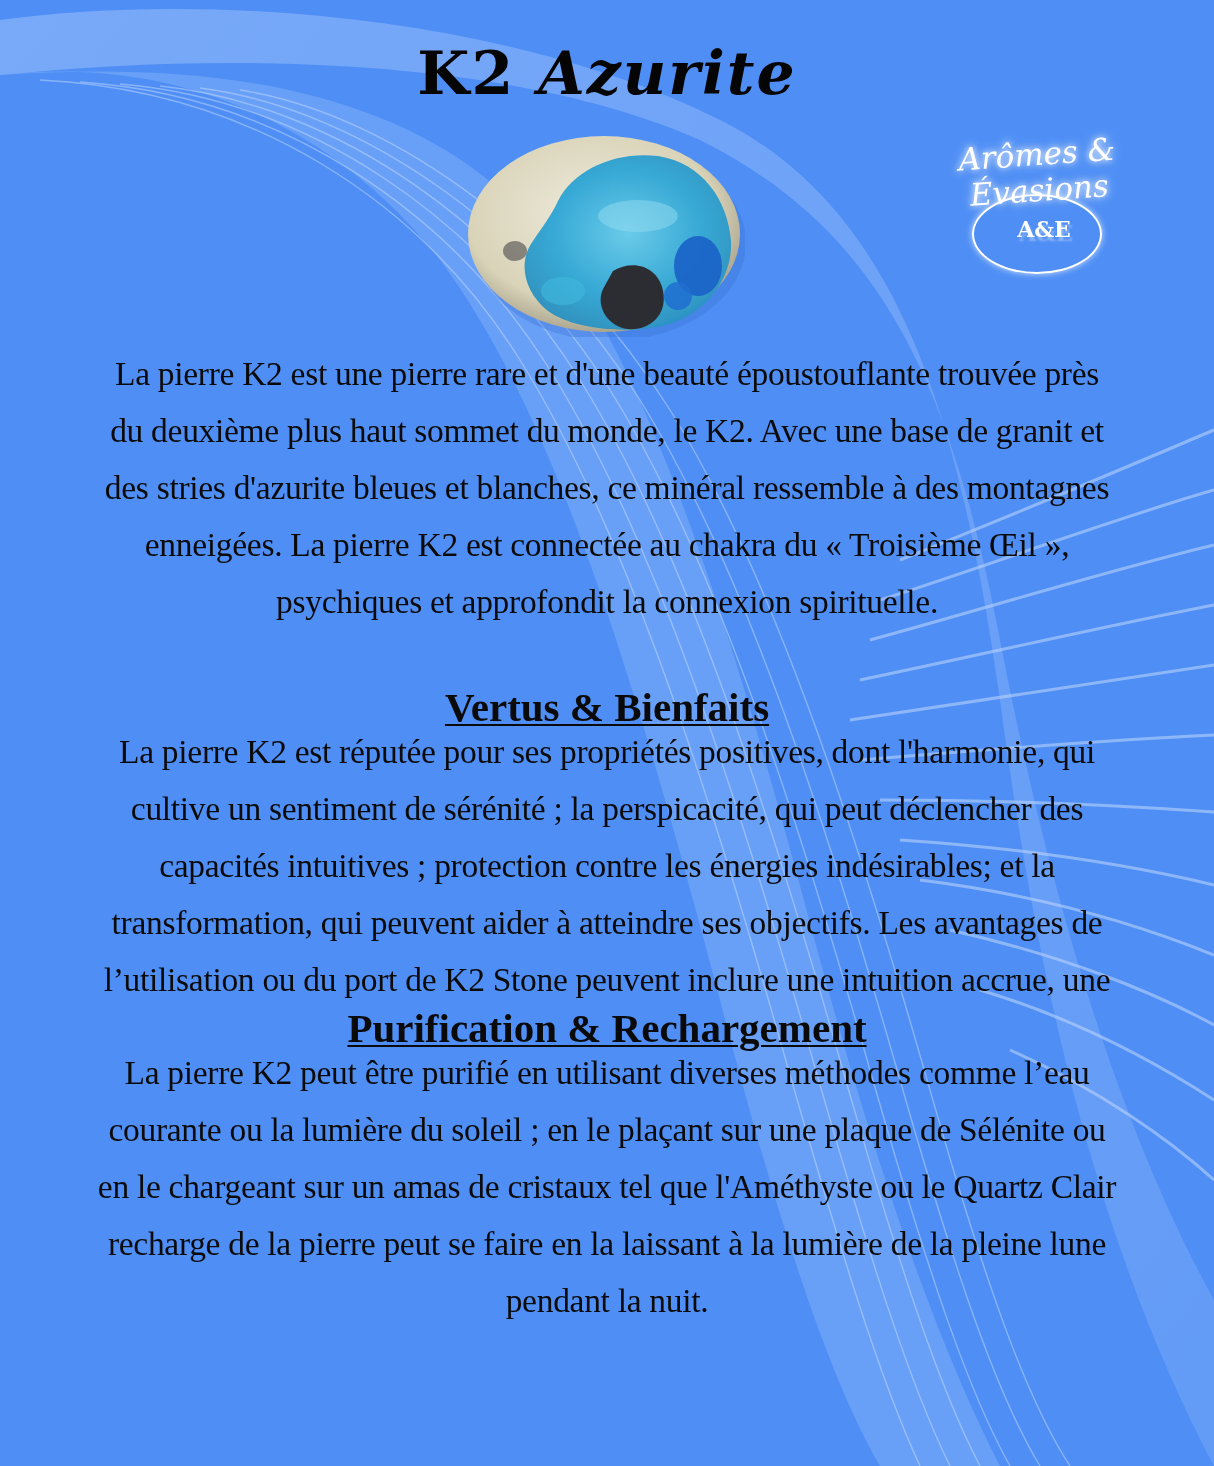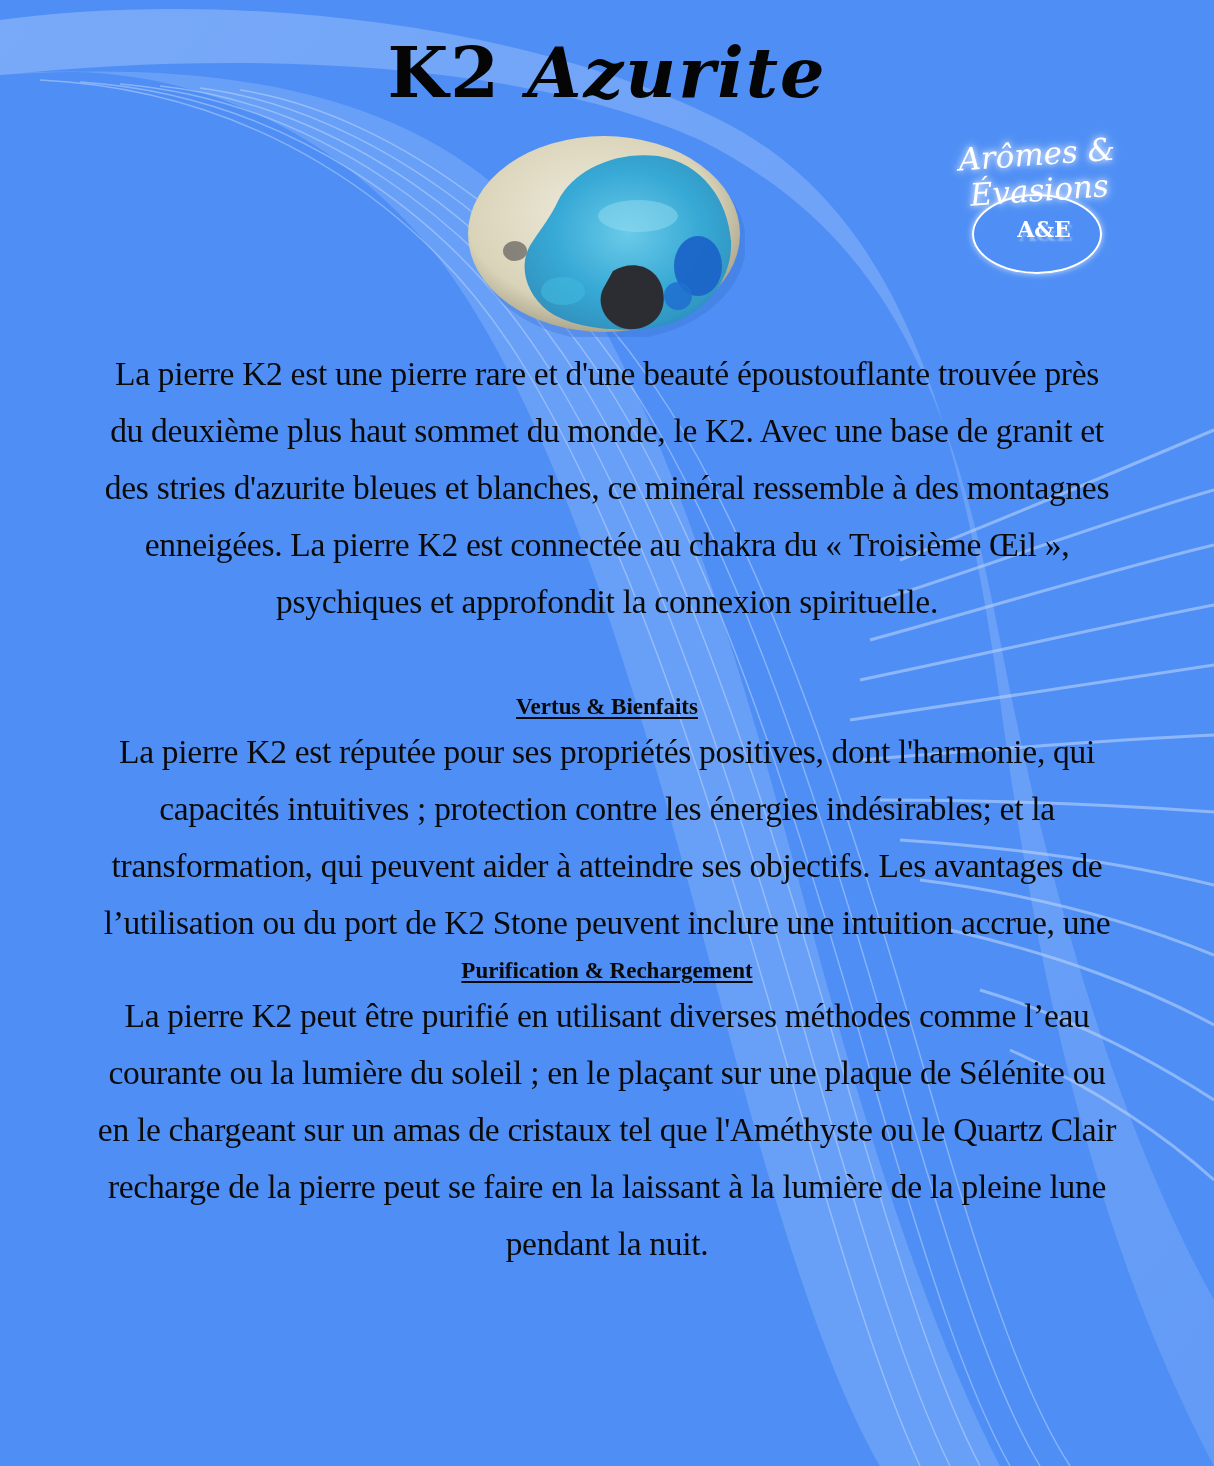--- a/index.html
+++ b/index.html
@@ -6,21 +6,21 @@
   body {
     width: 1214px; height: 1466px; overflow: hidden;
     background: #4f8ff5;
     position: relative;
     font-family: "Liberation Serif", "DejaVu Serif", serif;
   }
   .bg { position: absolute; left: 0; top: 0; width: 1214px; height: 1466px; z-index: 0; }
   .title {
     position: absolute; left: 0; top: 18px; width: 1214px; text-align: center;
     font-family: "DejaVu Serif", serif; font-weight: bold; font-style: italic;
-    font-size: 70px; line-height: 110px; color: #050505; letter-spacing: 2px;
+    font-size: 60px; line-height: 110px; color: #050505; letter-spacing: 2px;
     z-index: 2; margin: 0;
   }
   .title .k2 { font-style: normal; }
   .stone {
     position: absolute; left: 463px; top: 131px; width: 282px; height: 206px; z-index: 2;
   }
   .brand {
     position: absolute; left: 888px; top: 136px; width: 300px; height: 140px; z-index: 2;
   }
   .brand-name {
@@ -41,21 +41,21 @@
   }
   .content {
     position: absolute; left: 0; top: 345px; width: 1214px; z-index: 2; text-align: center;
     color: #0a0a0a;
   }
   .line {
     display: block; font-size: 33.5px; line-height: 57px; height: 57px; white-space: nowrap;
     letter-spacing: -0.3px;
   }
   .heading {
-    display: block; font-size: 23px; line-height: 40px; height: 40px; font-weight: bold;
+    display: block; font-size: 41px; line-height: 40px; height: 40px; font-weight: bold;
     white-space: nowrap;
   }
   .heading span { text-decoration: underline; text-decoration-thickness: 2px; text-underline-offset: 3px; }
   .sec1 { height: 342px; }
   .sec2 { margin-top: -4px; }
 </style>
 </head>
 <body>
 
 <svg class="bg" viewBox="0 0 1214 1466" xmlns="http://www.w3.org/2000/svg">
@@ -130,20 +130,21 @@
     <span class="line">La pierre K2 est une pierre rare et d'une beauté époustouflante trouvée près</span>
     <span class="line">du deuxième plus haut sommet du monde, le K2. Avec une base de granit et</span>
     <span class="line">des stries d'azurite bleues et blanches, ce minéral ressemble à des montagnes</span>
     <span class="line">enneigées. La pierre K2 est connectée au chakra du « Troisième Œil »,</span>
     <span class="line">psychiques et approfondit la connexion spirituelle.</span>
   </div>
 
   <div class="heading"><span>Vertus &amp; Bienfaits</span></div>
   <div class="sec2">
     <span class="line">La pierre K2 est réputée pour ses propriétés positives, dont l'harmonie, qui</span>
+    <span class="line">cultive un sentiment de sérénité ; la perspicacité, qui peut déclencher des</span>
     <span class="line">capacités intuitives ; protection contre les énergies indésirables; et la</span>
     <span class="line">transformation, qui peuvent aider à atteindre ses objectifs. Les avantages de</span>
     <span class="line">l’utilisation ou du port de K2 Stone peuvent inclure une intuition accrue, une</span>
   </div>
 
   <div class="heading"><span>Purification &amp; Rechargement</span></div>
   <div class="sec2">
     <span class="line">La pierre K2 peut être purifié en utilisant diverses méthodes comme l’eau</span>
     <span class="line">courante ou la lumière du soleil ; en le plaçant sur une plaque de Sélénite ou</span>
     <span class="line">en le chargeant sur un amas de cristaux tel que l'Améthyste ou le Quartz Clair</span>

